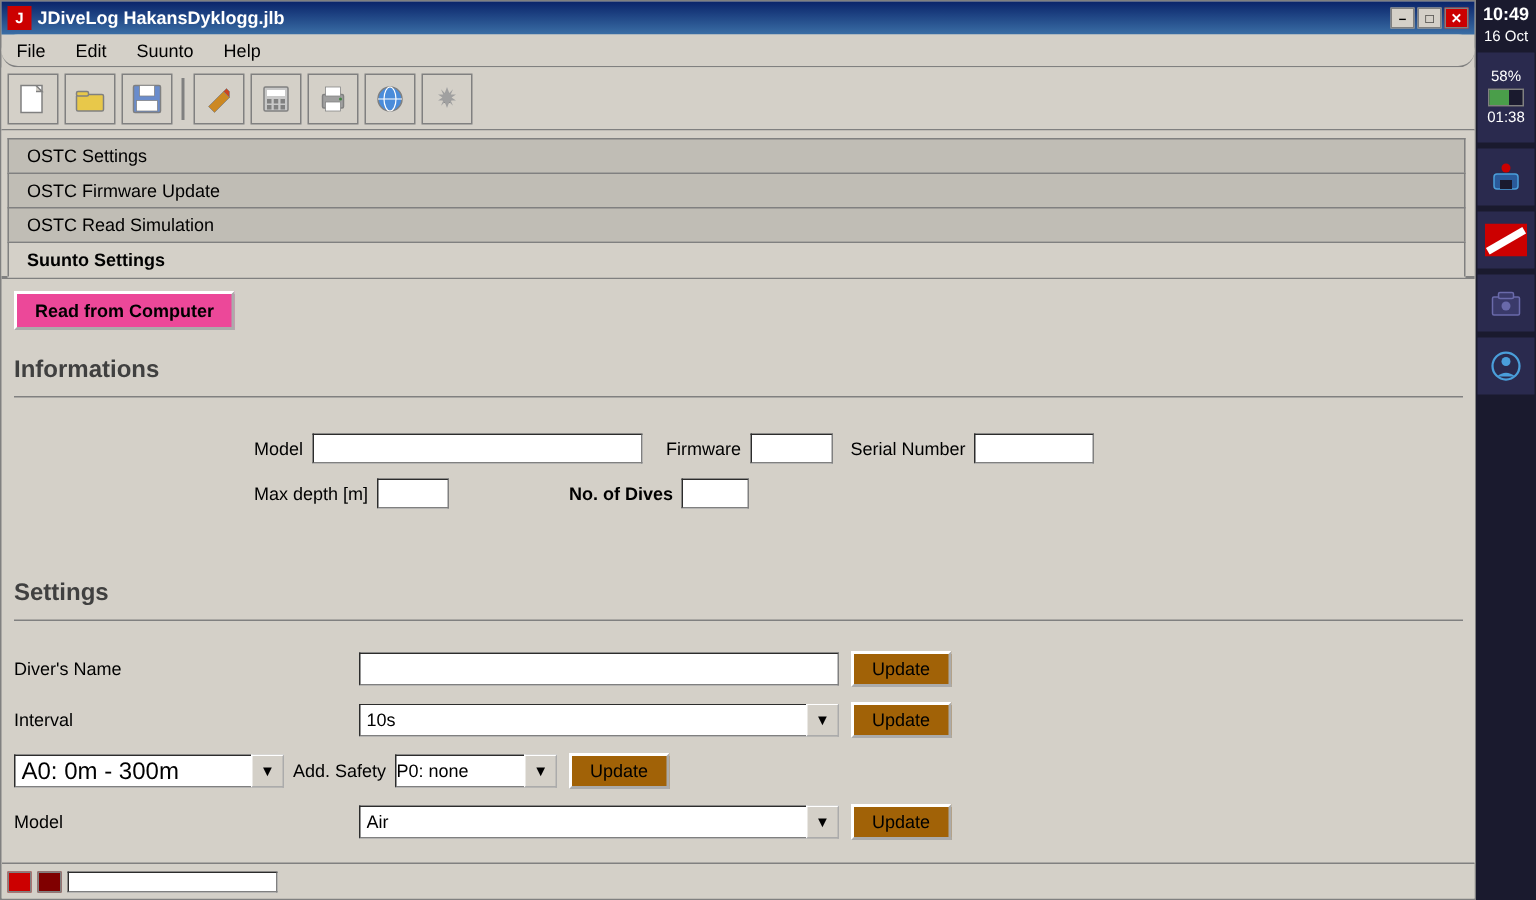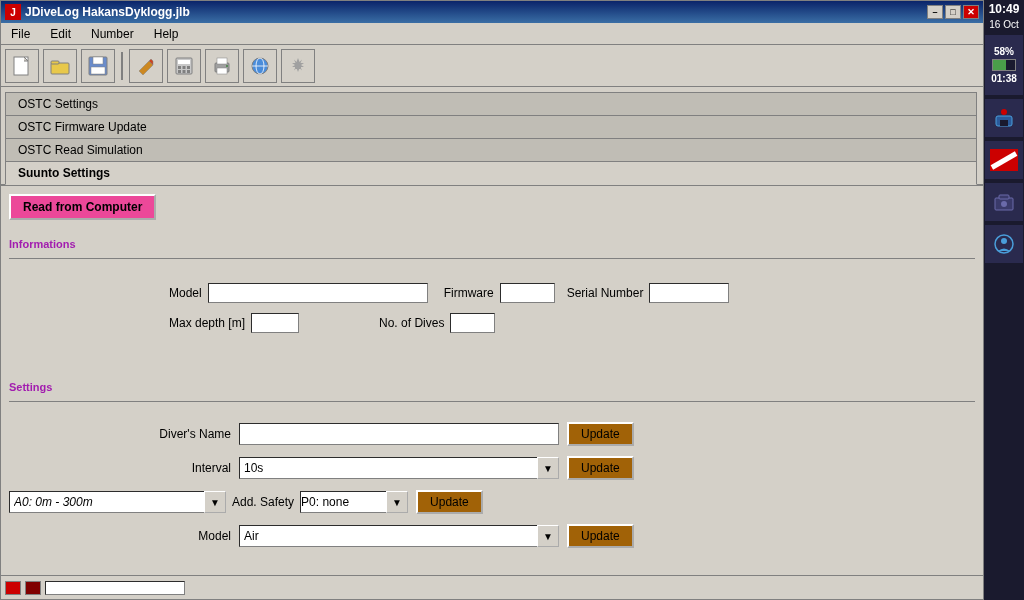--- a/index.html
+++ b/index.html
@@ -67,20 +67,21 @@
 
     
     .menu-bar {
       background: #d4d0c8;
       height: 22px;
       display: flex;
       align-items: center;
       padding: 0 4px;
       border-bottom: 1px solid #808080;
       gap: 8px;
+      border-radius: 11px;
     }
     .menu-item {
       padding: 2px 6px;
       cursor: pointer;
       font-size: 12px;
     }
 
     
     .toolbar {
       background: #d4d0c8;
@@ -150,23 +151,23 @@
       border: 2px outset #ffffff;
       cursor: pointer;
       font-size: 12px;
       font-weight: bold;
       margin-bottom: 8px;
     }
 
     
     .section-header {
       font-weight: bold;
-      font-size: 11px;
+      font-size: 16px;
       margin: 6px 0 8px 0;
-      color: #a21caf;
+      color: #404040;
     }
 
     
     .divider {
       border: none;
       border-top: 1px solid #808080;
       margin: 4px 0 8px 0;
     }
 
     
@@ -199,21 +200,20 @@
     .settings-row {
       display: flex;
       align-items: center;
       margin-bottom: 10px;
       padding-left: 0;
     }
 
     .settings-label {
       font-size: 12px;
       min-width: 230px;
-      text-align: right;
       padding-right: 8px;
     }
 
     .settings-input {
       height: 22px;
       border: 1px inset #808080;
       background: white;
       padding: 1px 4px;
       font-size: 12px;
       width: 320px;
@@ -266,27 +266,26 @@
     
     .altitude-row {
       display: flex;
       align-items: center;
     }
 
     .altitude-select {
       height: 22px;
       background: white;
       border: 1px inset #808080;
-      font-size: 12px;
+      font-size: 16px;
       padding: 1px 4px;
-      width: 217px;
+      width: 180px;
       appearance: none;
       -webkit-appearance: none;
       cursor: pointer;
-      font-style: italic;
     }
 
     .safety-label {
       font-size: 12px;
       margin: 0 6px;
     }
 
     .safety-select {
       height: 22px;
       background: #ffffff;
@@ -360,21 +359,20 @@
 
     .sys-widget-tall {
       width: 38px;
       height: 60px;
       background: #2a2a4e;
       margin: 2px;
       display: flex;
       flex-direction: column;
       align-items: center;
       justify-content: center;
-      font-weight: bold;
     }
 
     .battery-text {
       color: white;
       font-size: 10px;
     }
 
     .dive-flag {
       width: 28px;
       height: 22px;
@@ -418,21 +416,21 @@
     <div class="title-bar-controls">
       <div class="title-btn">–</div>
       <div class="title-btn">□</div>
       <div class="title-btn" style="background:#cc0000;color:white;">✕</div>
     </div>
   </div>
 
   <div class="menu-bar">
     <span class="menu-item">File</span>
     <span class="menu-item">Edit</span>
-    <span class="menu-item">Number</span>
+    <span class="menu-item">Suunto</span>
     <span class="menu-item">Help</span>
   </div>
 
   <div class="toolbar">
     <div class="toolbar-btn">
       <svg width="22" height="22" viewBox="0 0 22 22">
           <rect x="3" y="2" width="14" height="18" fill="white" stroke="#808080" stroke-width="1"></rect>
           <polyline points="13,2 17,6 13,6" fill="#d4d0c8" stroke="#808080" stroke-width="1"></polyline>
         </svg>
     </div>
@@ -523,21 +521,21 @@
         <input type="text" class="form-input form-input-wide" value="" style="width: 220px;">
         <span style="font-size:12px; margin-left:16px; margin-right:6px;">Firmware</span>
         <input type="text" class="form-input form-input-small" value="" style="width: 55px;">
         <span style="font-size:12px; margin-left:12px; margin-right:6px;">Serial Number</span>
         <input type="text" class="form-input" value="" style="width: 80px;">
       </div>
 
       <div style="display:flex; align-items:center; margin-bottom:10px; padding-left:160px;">
         <span style="font-size:12px; margin-right:6px;">Max depth [m]</span>
         <input type="text" class="form-input" value="" style="width: 48px;">
-        <span style="font-size:12px; margin-left:80px; margin-right:6px;">No. of Dives</span>
+        <span style="font-size:12px; margin-left:80px; margin-right:6px;font-weight:bold;">No. of Dives</span>
         <input type="text" class="form-input" value="" style="width: 45px;">
       </div>
     </div>
 
     <div style="height:20px;"></div>
 
     
     <div class="settings-section">
       <div class="section-header">Settings</div>
       <hr class="divider">

